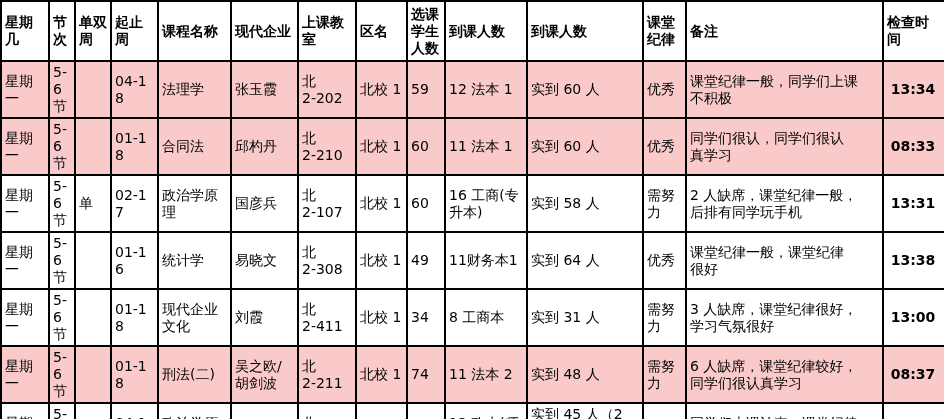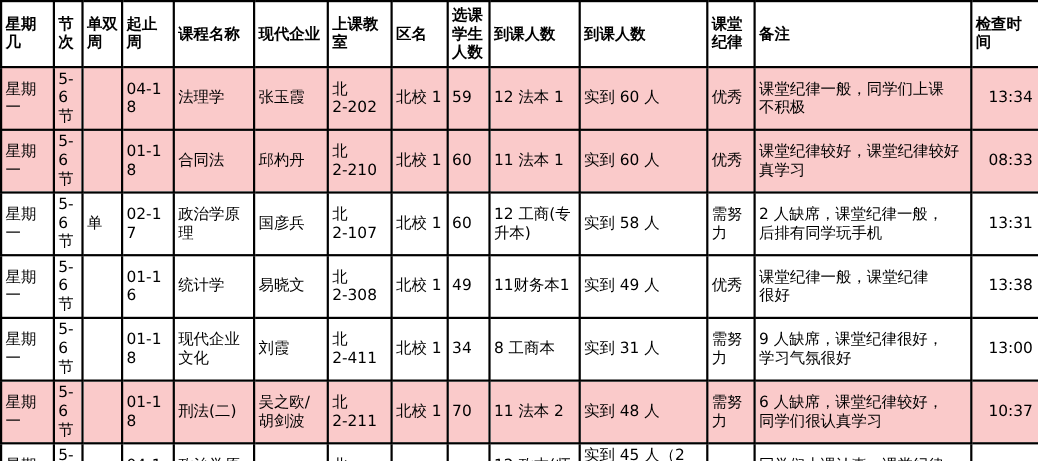--- a/index.html
+++ b/index.html
@@ -18,21 +18,21 @@
     vertical-align: middle;
     text-align: left;
     white-space: pre-wrap;
     word-break: break-all;
     overflow: hidden;
   }
   table.sheet thead tr { height: 60px; }
   table.sheet tbody tr { height: 42px; }
   table.sheet th { font-weight: bold; background: #ffffff; }
   table.sheet tbody tr.hl td { background: var(--hl, #facaca); }
-  table.sheet td.time { text-align: right; padding-right: 5px; }
+  table.sheet td.time { text-align: center; padding-right: 5px; font-weight: bold; }
 </style>
 </head>
 <body>
 
 <table class="sheet">
   <colgroup>
     <col style="width:48px">
     <col style="width:26px">
     <col style="width:36px">
     <col style="width:47px">
@@ -104,39 +104,39 @@
         <td>01-18</td>
         <td>合同法</td>
         <td>邱杓丹</td>
         <td>北
 2-210</td>
         <td>北校 1</td>
         <td>60</td>
         <td>11 法本 1</td>
         <td>实到 60 人</td>
         <td>优秀</td>
-        <td>课堂纪律较好，课堂纪律较好
+        <td>同学们很认，同学们很认
 真学习</td>
         <td class="time">08:33</td>
       </tr>
       <tr>
         <td>星期
 一</td>
         <td>5-6
 节</td>
         <td>单</td>
         <td>02-17</td>
         <td>政治学原
 理</td>
         <td>国彦兵</td>
         <td>北
 2-107</td>
         <td>北校 1</td>
         <td>60</td>
-        <td>12 工商(专
+        <td>16 工商(专
 升本)</td>
         <td>实到 58 人</td>
         <td>需努
 力</td>
         <td>2 人缺席，课堂纪律一般，
 后排有同学玩手机</td>
         <td class="time">13:31</td>
       </tr>
       <tr>
         <td>星期
@@ -145,21 +145,21 @@
 节</td>
         <td></td>
         <td>01-16</td>
         <td>统计学</td>
         <td>易晓文</td>
         <td>北
 2-308</td>
         <td>北校 1</td>
         <td>49</td>
         <td>11财务本1</td>
-        <td>实到 49 人</td>
+        <td>实到 64 人</td>
         <td>优秀</td>
         <td>课堂纪律一般，课堂纪律
 很好</td>
         <td class="time">13:38</td>
       </tr>
       <tr>
         <td>星期
 一</td>
         <td>5-6
 节</td>
@@ -169,45 +169,45 @@
 文化</td>
         <td>刘霞</td>
         <td>北
 2-411</td>
         <td>北校 1</td>
         <td>34</td>
         <td>8 工商本</td>
         <td>实到 31 人</td>
         <td>需努
 力</td>
-        <td>9 人缺席，课堂纪律很好，
+        <td>3 人缺席，课堂纪律很好，
 学习气氛很好</td>
         <td class="time">13:00</td>
       </tr>
       <tr class="hl">
         <td>星期
 一</td>
         <td>5-6
 节</td>
         <td></td>
         <td>01-18</td>
         <td>刑法(二)</td>
         <td>吴之欧/
 胡剑波</td>
         <td>北
 2-211</td>
         <td>北校 1</td>
-        <td>70</td>
+        <td>74</td>
         <td>11 法本 2</td>
         <td>实到 48 人</td>
         <td>需努
 力</td>
         <td>6 人缺席，课堂纪律较好，
 同学们很认真学习</td>
-        <td class="time">10:37</td>
+        <td class="time">08:37</td>
       </tr>
       <tr>
         <td>星期
 一</td>
         <td>5-6
 节</td>
         <td></td>
         <td>04-18</td>
         <td>政治学原
 理</td>

